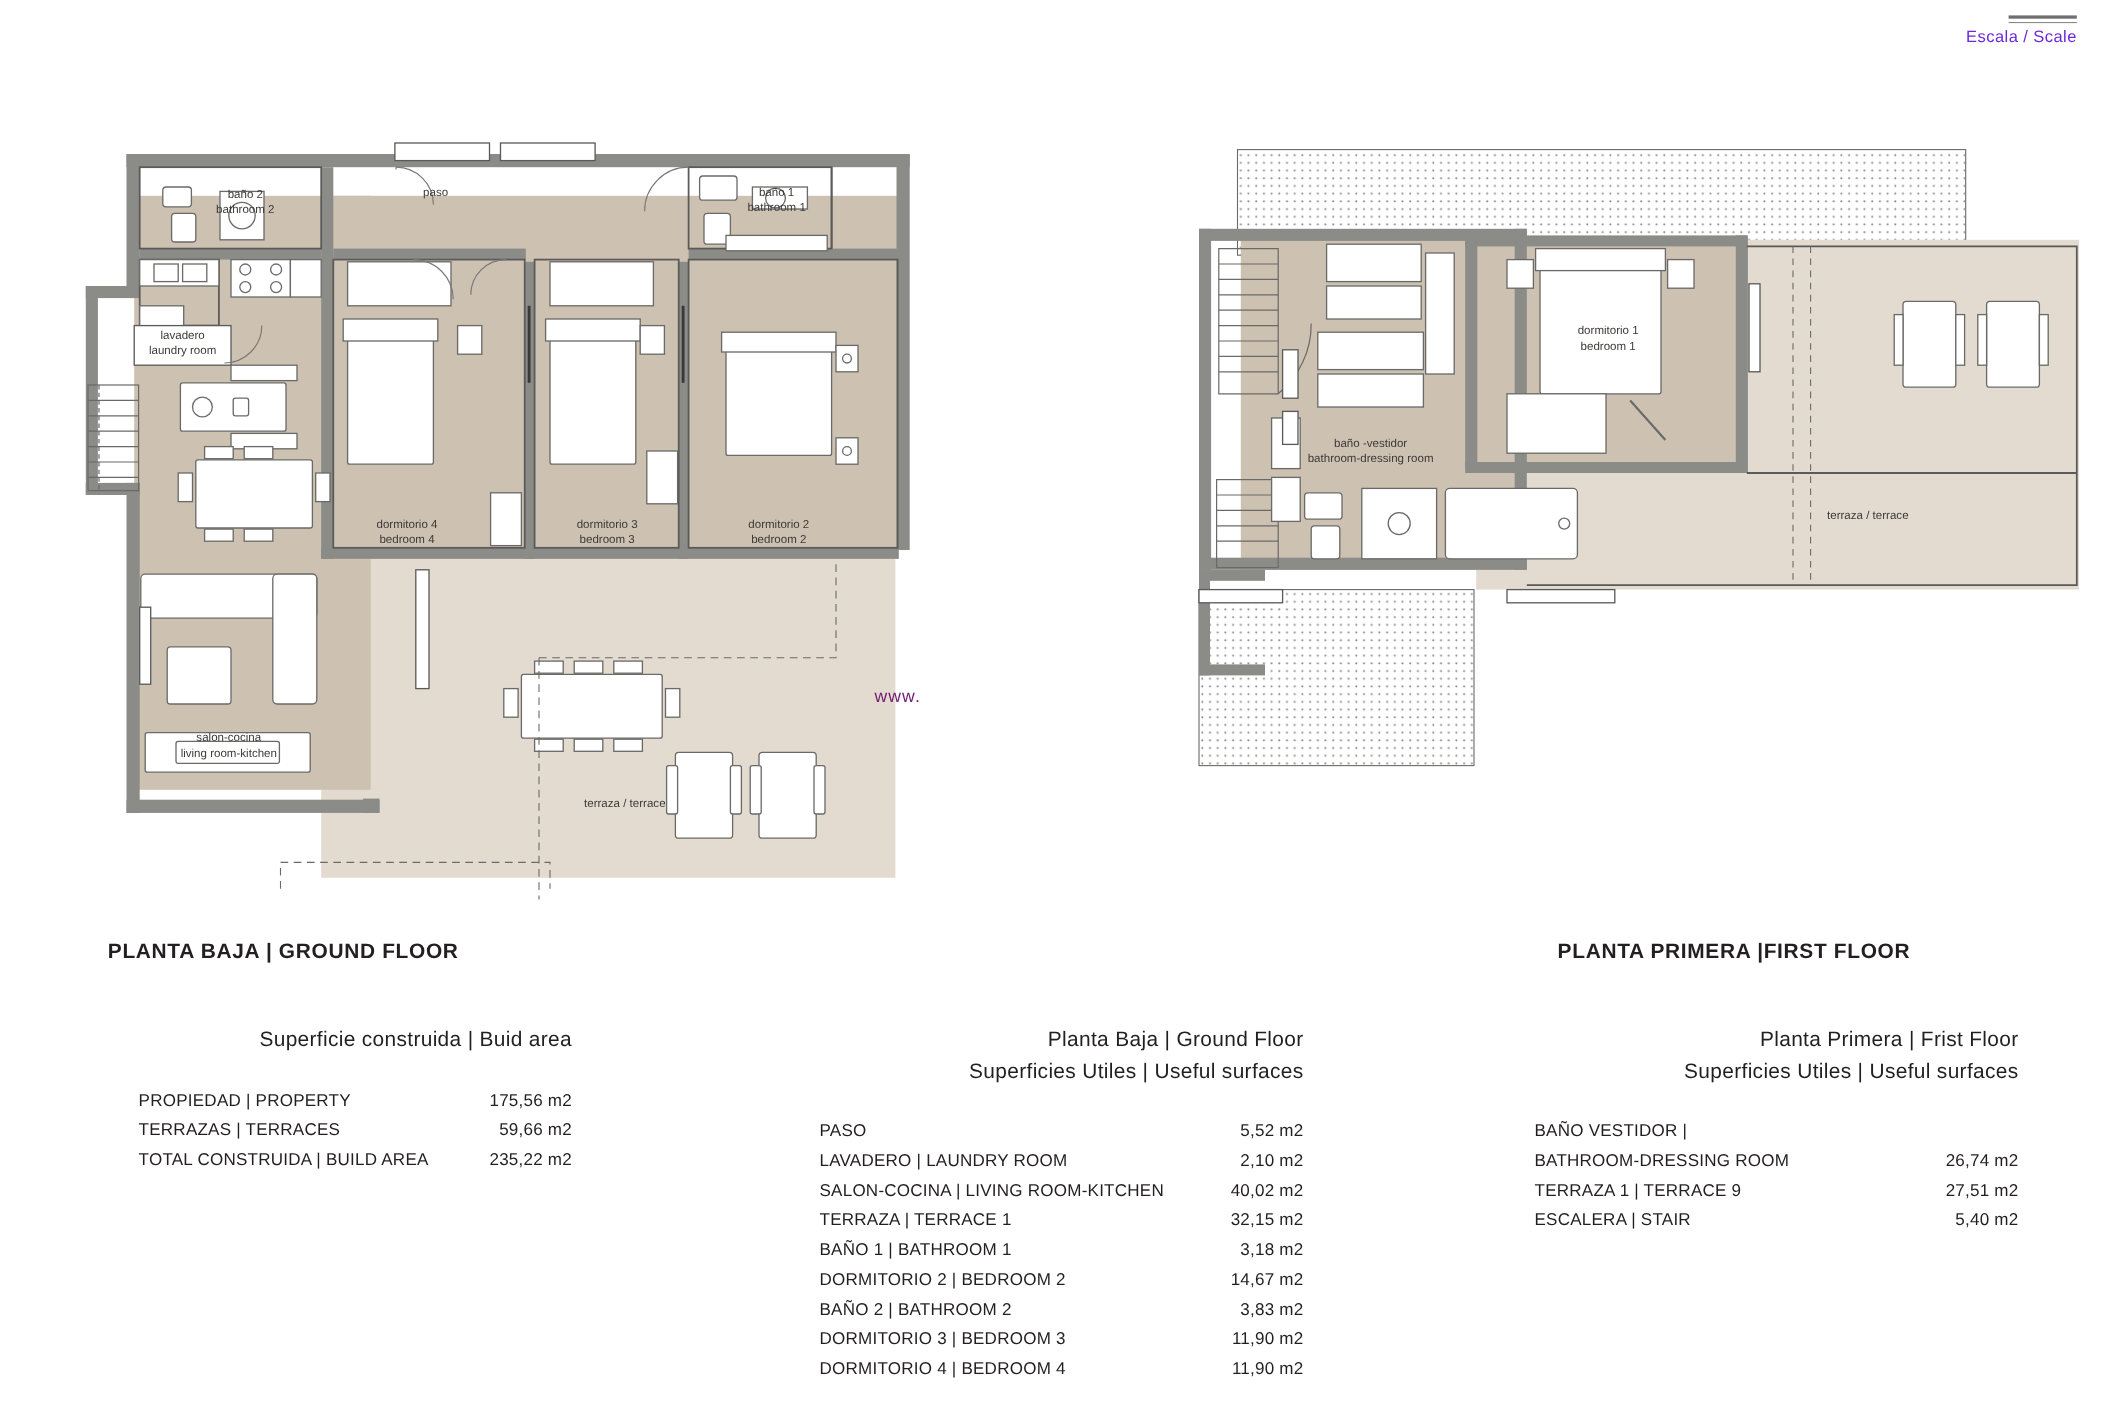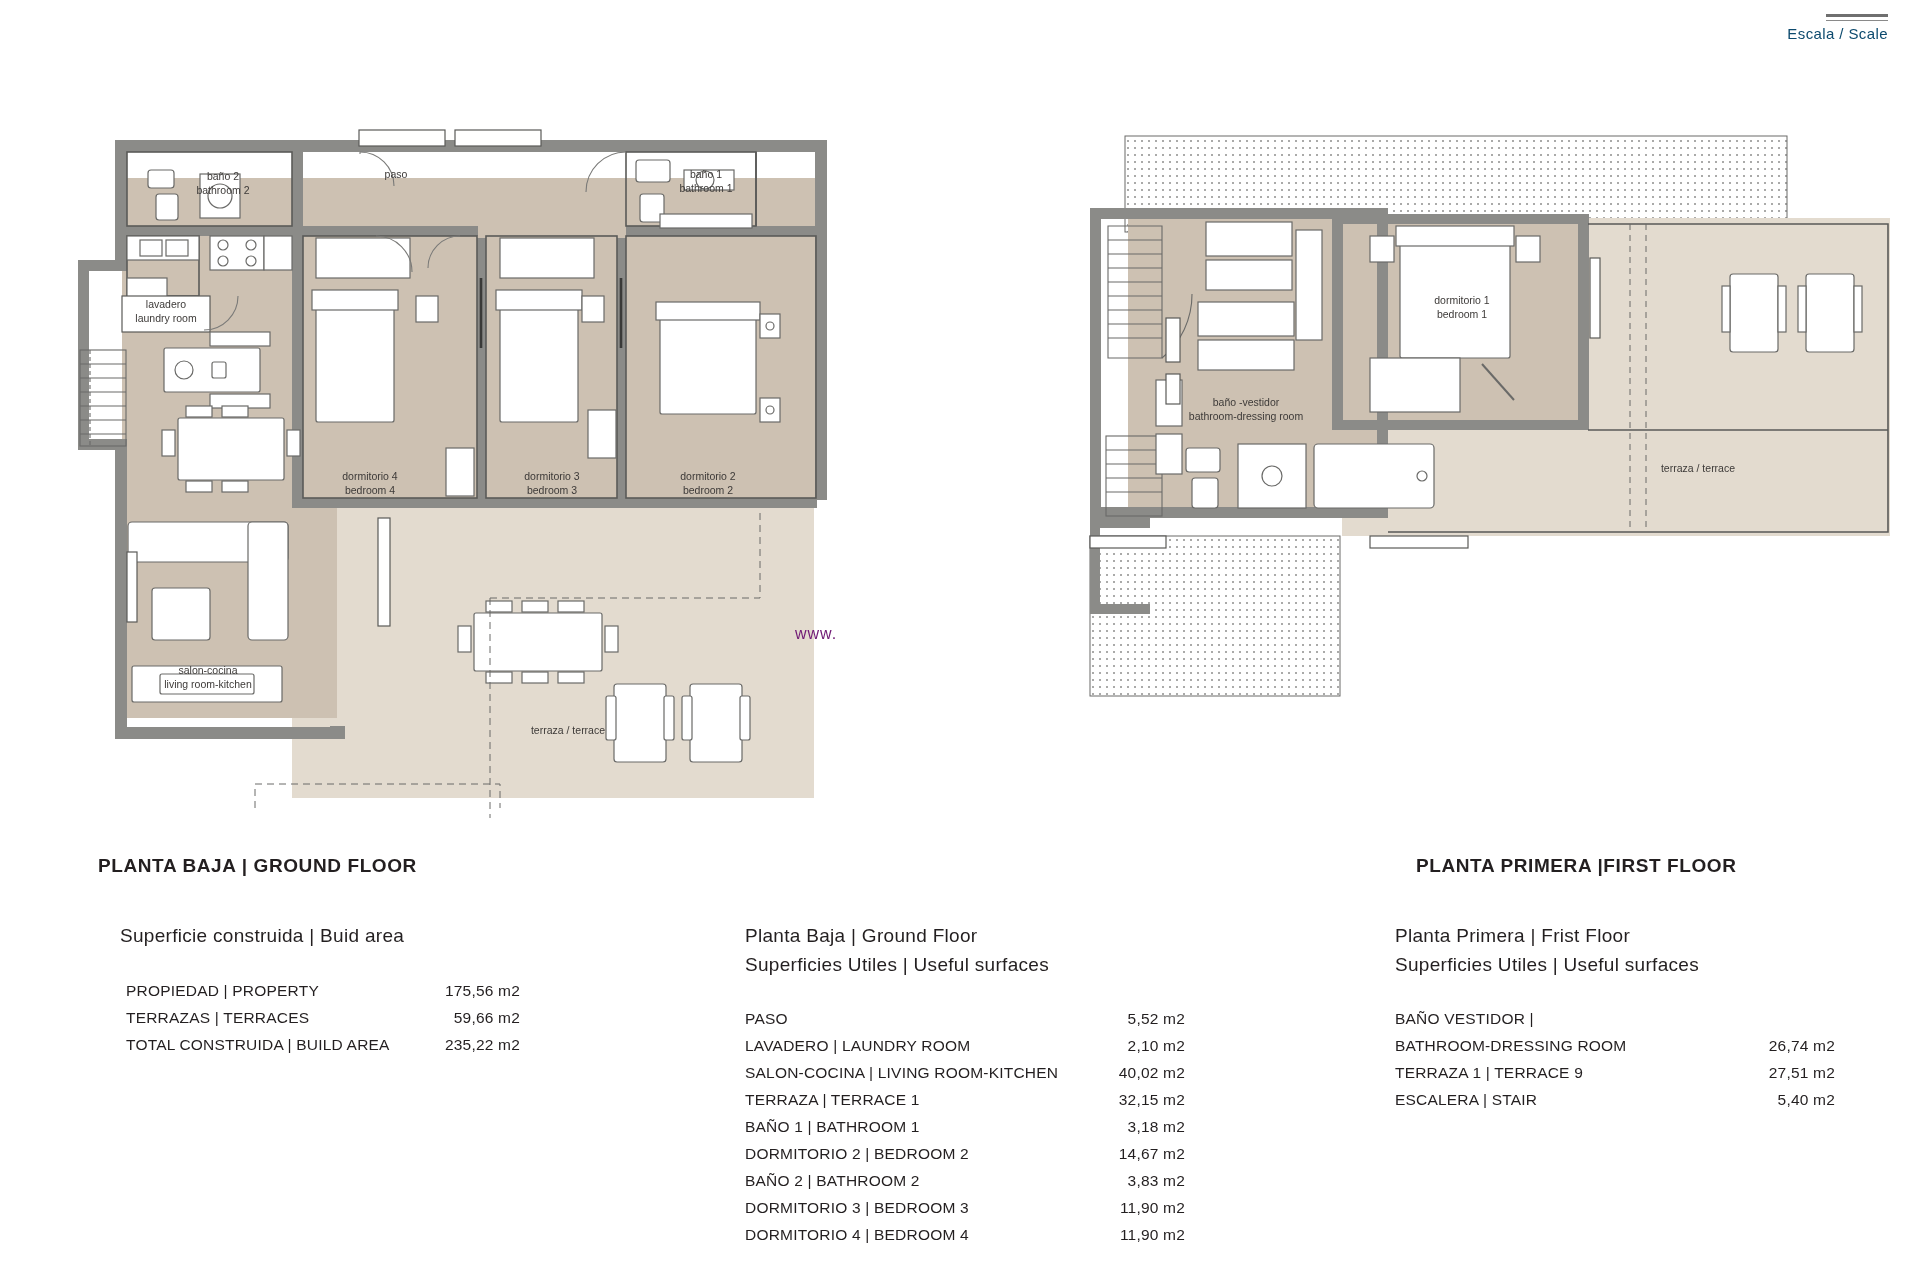--- a/index.html
+++ b/index.html
@@ -36,21 +36,21 @@
   }
   .scale-bar .rule {
     width: 62px;
     height: 3px;
     background: #6f6f6f;
   }
   .scale-bar .rule.thin { height: 1px; background: #8a8a8a; }
   .scale-label {
     font-size: 15px;
     letter-spacing: .4px;
-    color: #0c4a6e;
+    color: #6d28d9;
   }
 
   
   .plan {
     position: absolute;
   }
   .plan-ground { left: 60px; top: 118px; width: 830px; height: 700px; }
   .plan-first  { left: 1070px; top: 118px; width: 830px; height: 700px; }
 
   .plan svg { display: block; }
@@ -71,24 +71,24 @@
     font-weight: bold;
     letter-spacing: .6px;
   }
 
   
   .block {
     position: absolute;
     font-size: 15.5px;
   }
   .block h3 {
-    margin: 4px 0 26px 0;
+    margin: 14px 0 26px 0;
     font-size: 19px;
     font-weight: normal;
-    text-align: left;
+    text-align: right;
     letter-spacing: .3px;
     line-height: 1.5;
   }
   .rows { display: block; }
   .row {
     display: flex;
     justify-content: space-between;
     align-items: baseline;
     line-height: 27px;
     letter-spacing: .2px;

